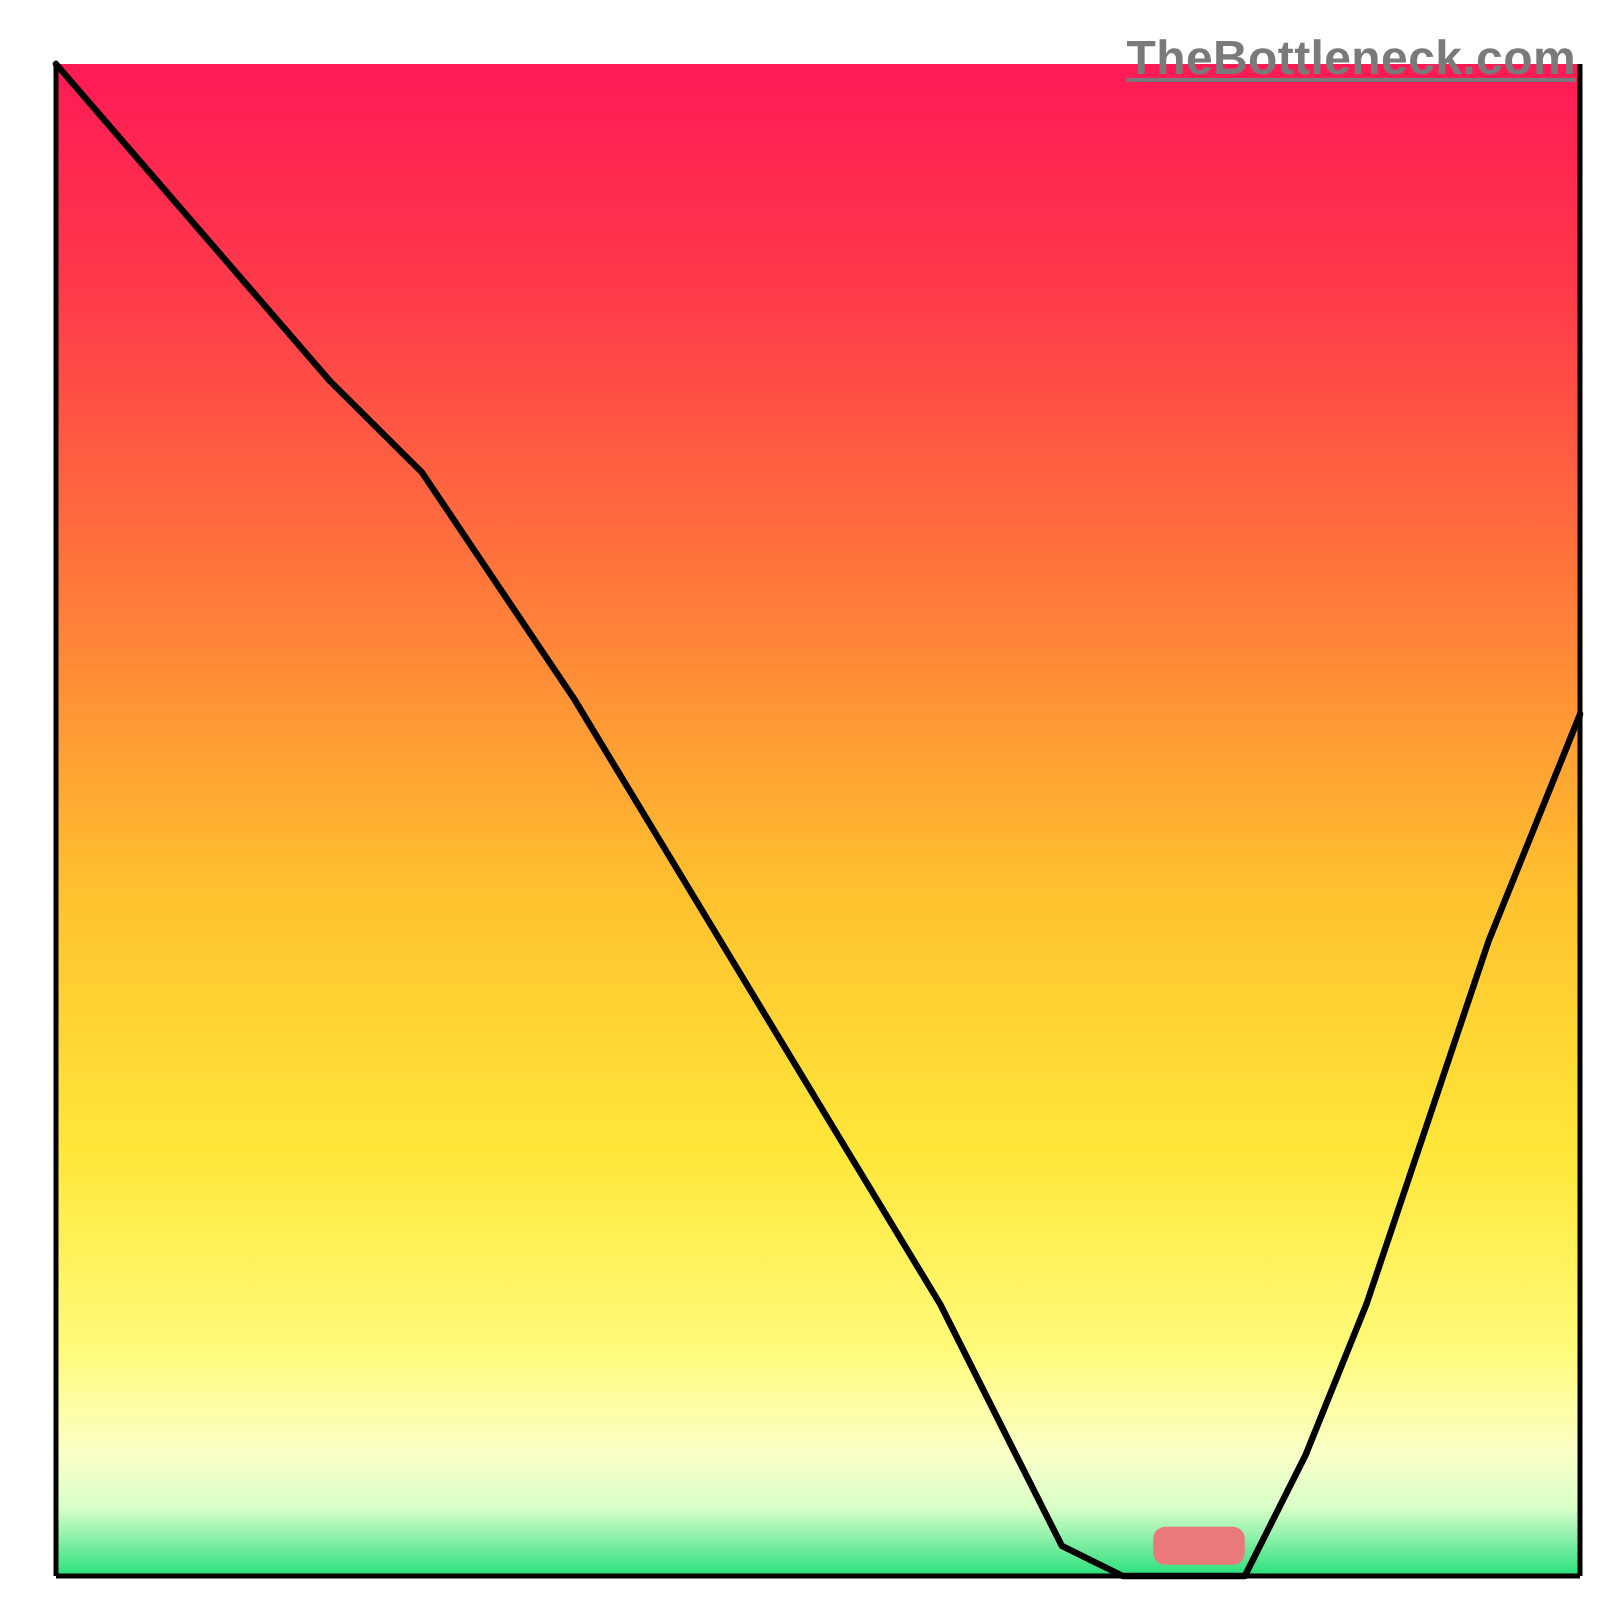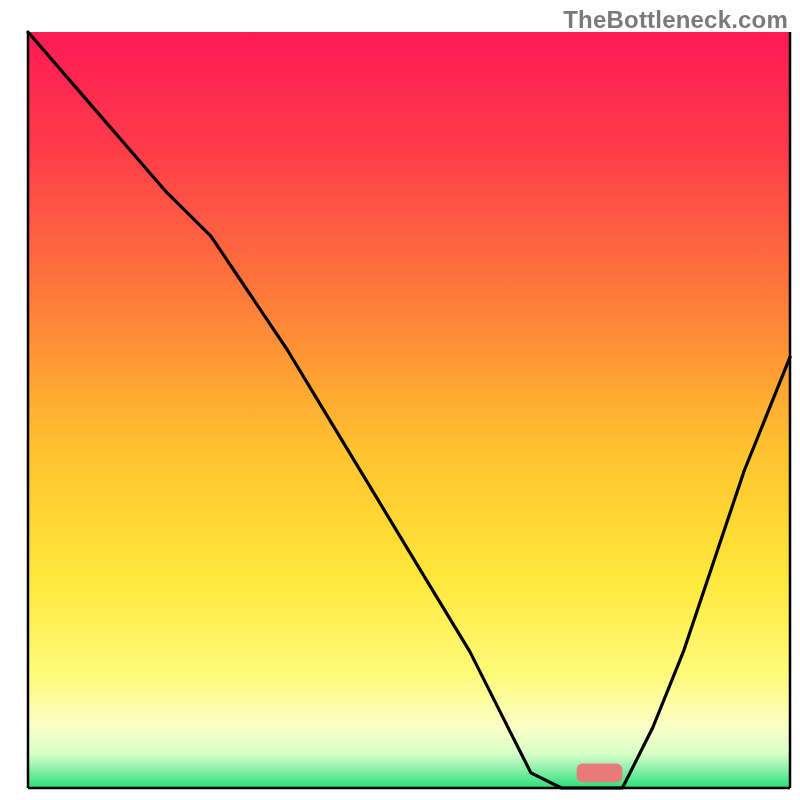--- a/index.html
+++ b/index.html
@@ -11,27 +11,28 @@
     font-family: Arial, Helvetica, sans-serif;
     overflow: hidden;
   }
   .wrap {
     position: relative;
     width: 800px;
     height: 800px;
   }
   .watermark {
     position: absolute;
-    top: 6px;
+    top: 16px;
     right: 12px;
     font-size: 24px;
     font-weight: 600;
     color: #7a7a7a;
     letter-spacing: 0.2px;
     z-index: 10;
+    text-decoration: underline;
   }
   svg.chart {
     position: absolute;
     left: 0;
     top: 0;
     width: 800px;
     height: 800px;
   }
 </style>
 </head>

